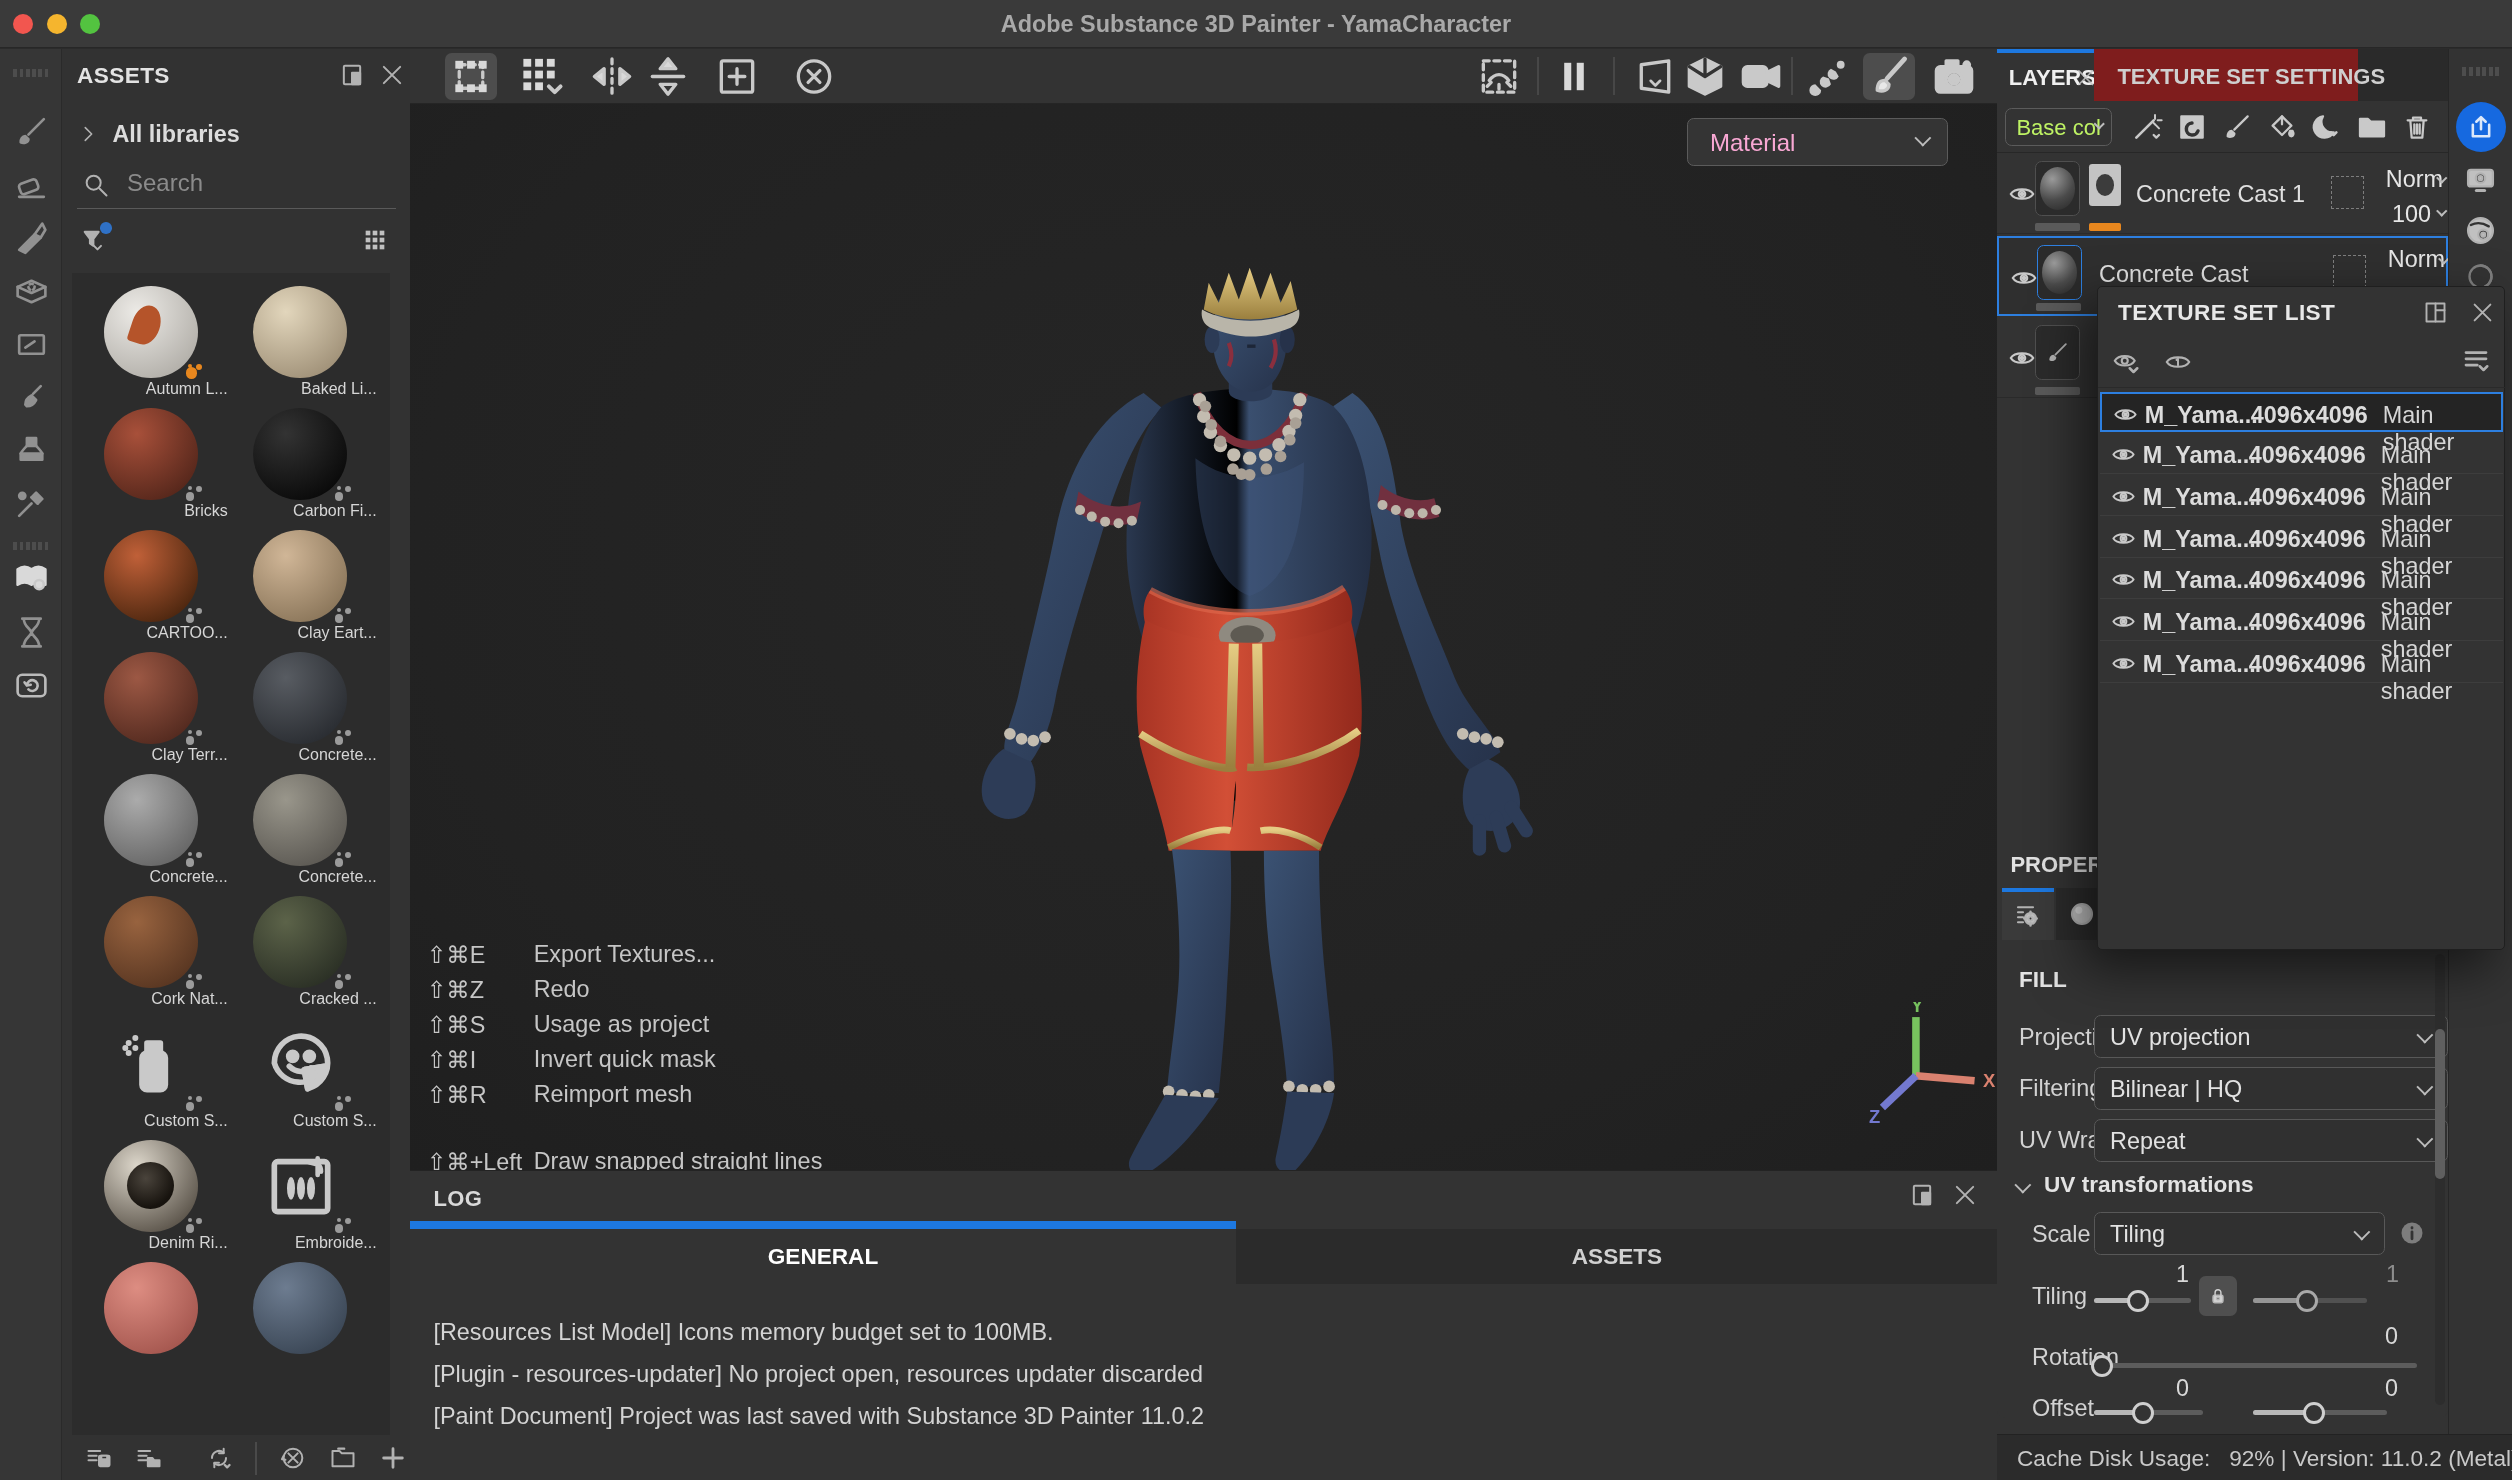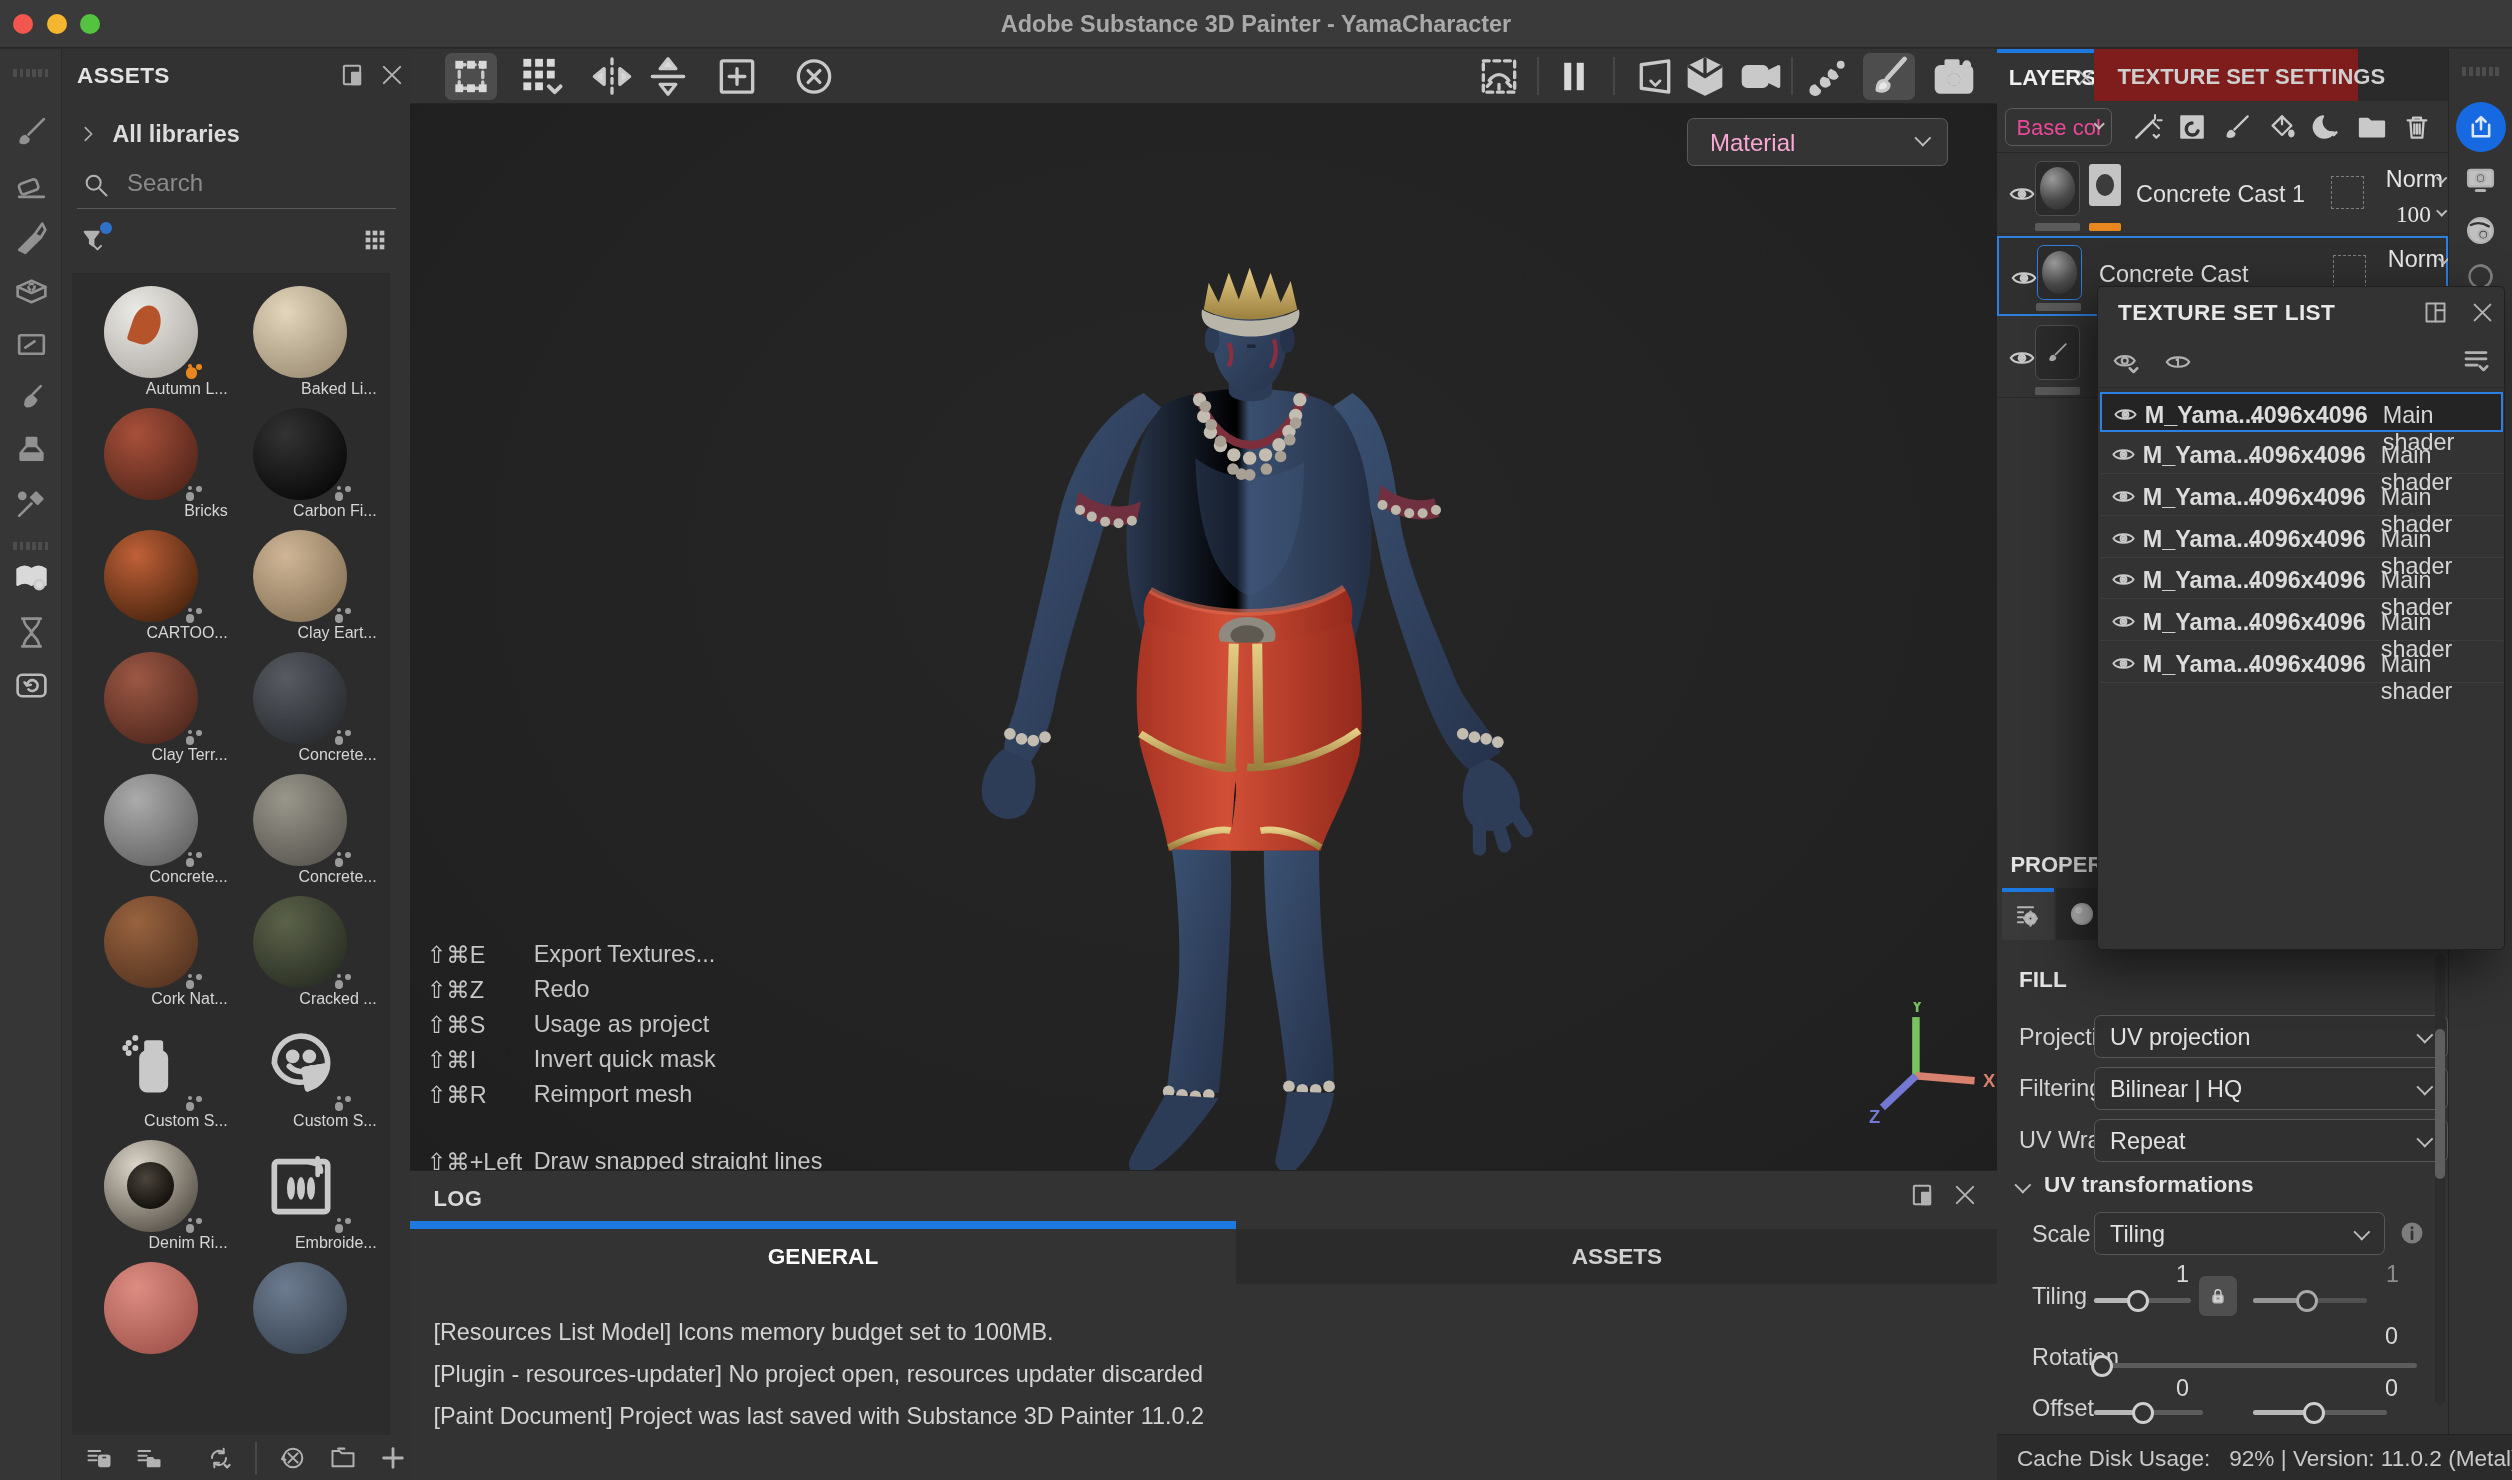--- a/index.html
+++ b/index.html
@@ -80,38 +80,38 @@
 
   
   #rpanel { left:1997px; top:49px; width:515px; height:1432px; background:#333333; }
   #rtabbar { position:absolute; left:0; top:0; width:515px; height:52px; background:#2a2a2a; }
   #tab-layers { position:absolute; left:0; top:0; width:107px; height:52px; background:#333333; border-top:4.2px solid #1d78e0; }
   #tab-layers .l { position:absolute; left:11.7px; top:11.7px; font-size:22px; font-weight:700; color:#f0f0f0; }
   #tab-tss { position:absolute; left:97px; top:0; width:264px; height:52px; background:#7f1d1d; }
   #tab-tss .l { position:absolute; left:23.4px; top:15px; font-size:22px; font-weight:700; color:#cfcfcf; white-space:nowrap; }
   #layers-toolbar { position:absolute; left:0; top:52px; width:451px; height:52px; border-bottom:1.7px solid #272727; }
   #basecol-dd { position:absolute; left:8.4px; top:6.7px; width:107px; height:38px; border:1.7px solid #5b5b5b; border-radius:6.7px; }
-  #basecol-dd .v { position:absolute; left:10px; top:5.9px; font-size:22px; color:#ec4899; }
+  #basecol-dd .v { position:absolute; left:10px; top:5.9px; font-size:22px; color:#bef264; }
   .ltb-ic { position:absolute; top:10px; width:32px; height:32px; }
 
   .layer-row { position:absolute; left:0; width:451px; height:80px; border-bottom:1.7px solid #2a2a2a; }
   .layer-row.sel { border:2.5px solid #2d7fe0; background:#2f2f2f; }
   .lr-eye { position:absolute; left:10px; top:25px; width:30px; height:30px; }
   .lr-thumb { position:absolute; left:38px; top:6.7px; width:45px; height:55px; border-radius:6.7px; background:#2b2b2b; border:1.7px solid #4f4f4f;
       display:flex; align-items:center; justify-content:center; }
   .lr-thumb.selth { border-color:#2d7fe0; }
   .lr-sphere { width:35px; height:43px; border-radius:50%; background:radial-gradient(circle at 35% 28%, #9a9a9a, #4a4a4a 55%, #262626 100%); }
   .lr-bar { position:absolute; top:69px; height:8.4px; width:45px; border-radius:1.7px; }
   .lr-mask { position:absolute; left:92px; top:10px; width:32px; height:42px; border-radius:3.3px; background:#c4c4c4;
       display:flex; align-items:center; justify-content:center; }
   .lr-mask i { width:18.4px; height:22px; border-radius:50%; background:#3c3c3c; }
   .lr-name { position:absolute; top:27px; font-size:23.4px; color:#e0e0e0; white-space:nowrap; }
   .lr-dash { position:absolute; left:334px; top:22px; width:33px; height:33px; border:1.7px dashed #7d7d7d; }
   .lr-blend { position:absolute; left:369px; top:11.7px; width:77px; font-size:23.4px; color:#e6e6e6; text-align:right; }
-  .lr-op { position:absolute; left:369px; top:47px; width:65px; font-size:23.4px; color:#e6e6e6; text-align:right;font-family:Liberation Serif, serif; }
+  .lr-op { position:absolute; left:369px; top:47px; width:65px; font-size:23.4px; color:#e6e6e6; text-align:right; }
 
   #rstrip { position:absolute; left:451px; top:0; width:64px; height:1385px; background:#333333; border-left:1.7px solid #262626; }
   #share-btn { position:absolute; left:6.7px; top:53px; width:50px; height:50px; border-radius:50%; background:#1669e0;
       display:flex; align-items:center; justify-content:center; }
 
   
   #props { position:absolute; left:0; top:796px; width:451px; height:588px; }
   #props .hdr { position:absolute; left:13.4px; top:6.7px; width:97px; overflow:hidden; white-space:nowrap; font-size:22px; font-weight:700; color:#e2e2e2; }
   .ptab { position:absolute; top:43px; width:52px; height:52px; display:flex; align-items:center; justify-content:center; }
   .ptab.active { border-top:4.2px solid #1d78e0; background:#3a3a3a; }

